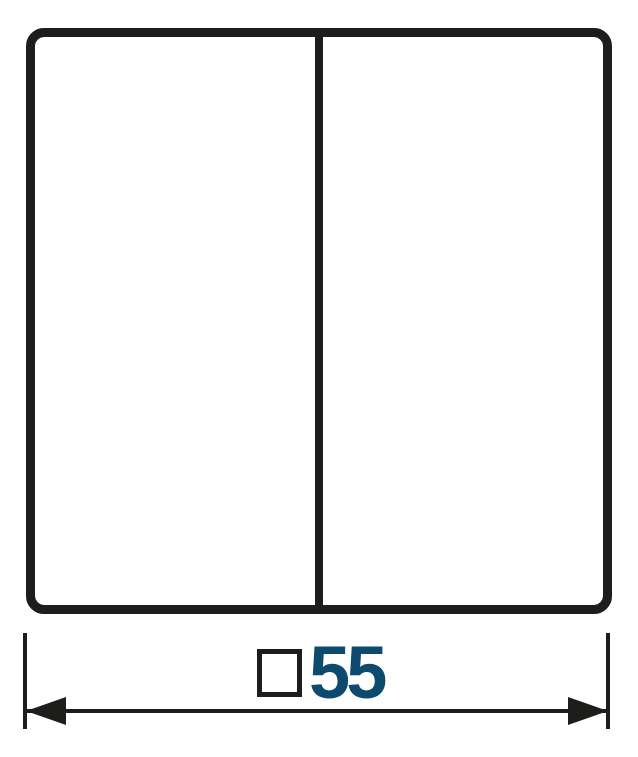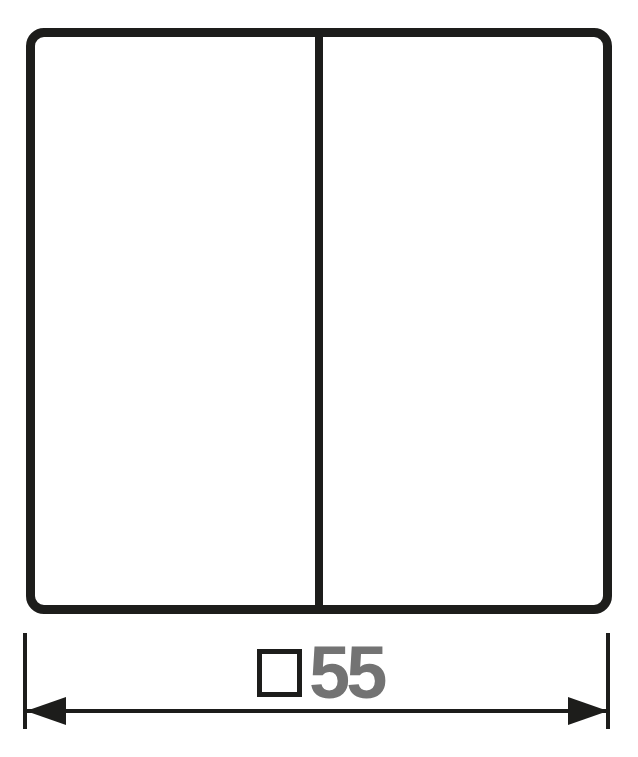--- a/index.html
+++ b/index.html
@@ -82,21 +82,21 @@
     background: #ffffff;
   }
   .dim-value {
     position: absolute;
     left: 309px;
     top: 636px;
     font-size: 74px;
     font-weight: bold;
     line-height: 1;
     letter-spacing: -4px;
-    color: #737373;
+    color: #0c4a6e;
     white-space: nowrap;
   }
 </style>
 </head>
 <body>
 
 <div class="canvas">
 
   <div class="plate">
     <div class="divider"></div>

